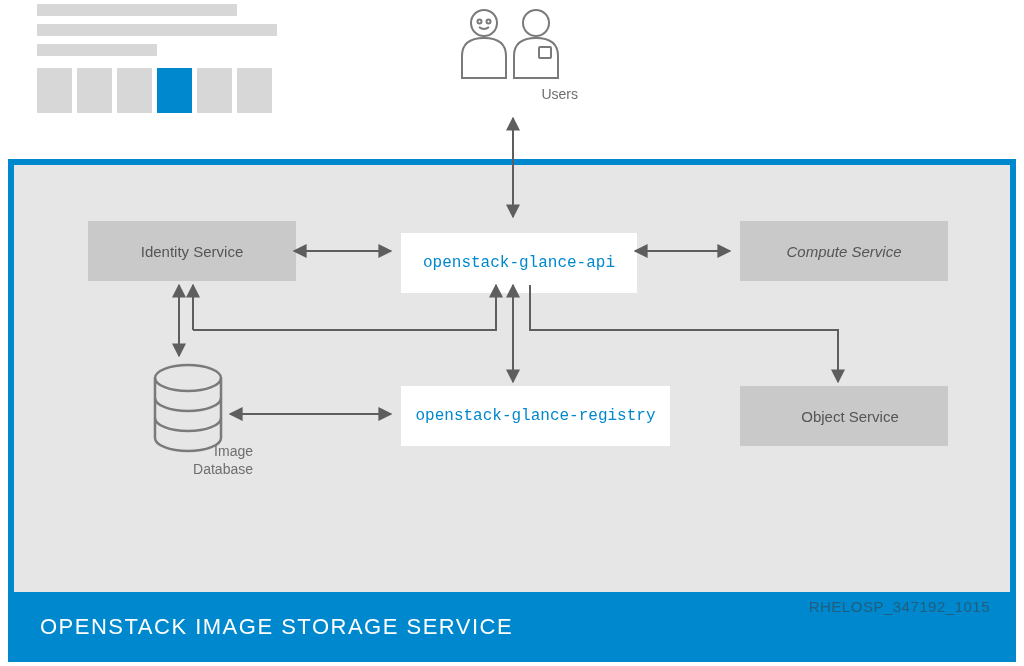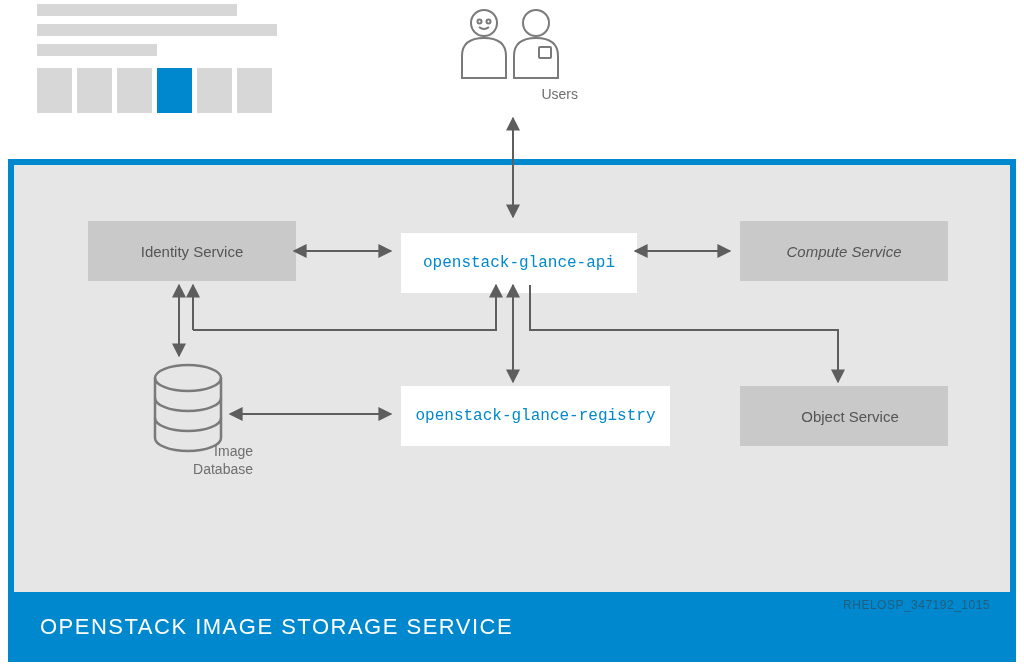--- a/index.html
+++ b/index.html
@@ -48,21 +48,21 @@
     padding-left: 32px;
     box-sizing: border-box;
     letter-spacing: 1.5px;
     font-weight: 300;
     font-size: 22px;
   }
   .rhelosp-tag {
     position: absolute;
     right: 26px;
     color: rgba(60,60,60,0.55);
-    font-size: 12px;
+    font-size: 15px;
     letter-spacing: 0.5px;
     font-weight: 400;
   }
 
   
   .box {
     display: flex;
     align-items: center;
     justify-content: center;
     font-size: 15px;

